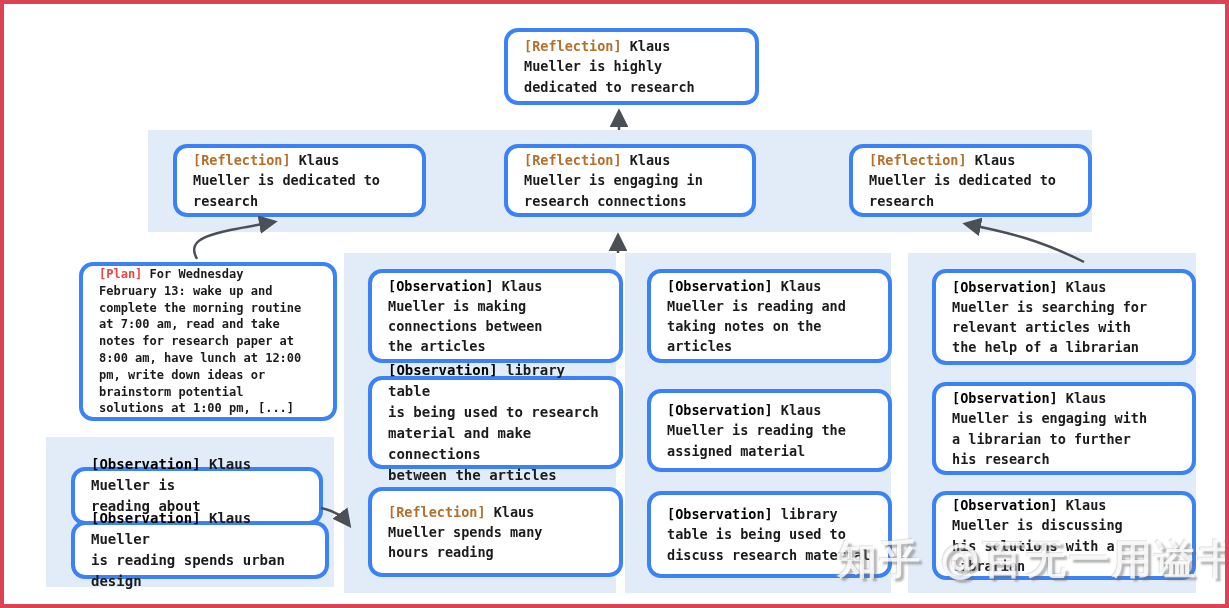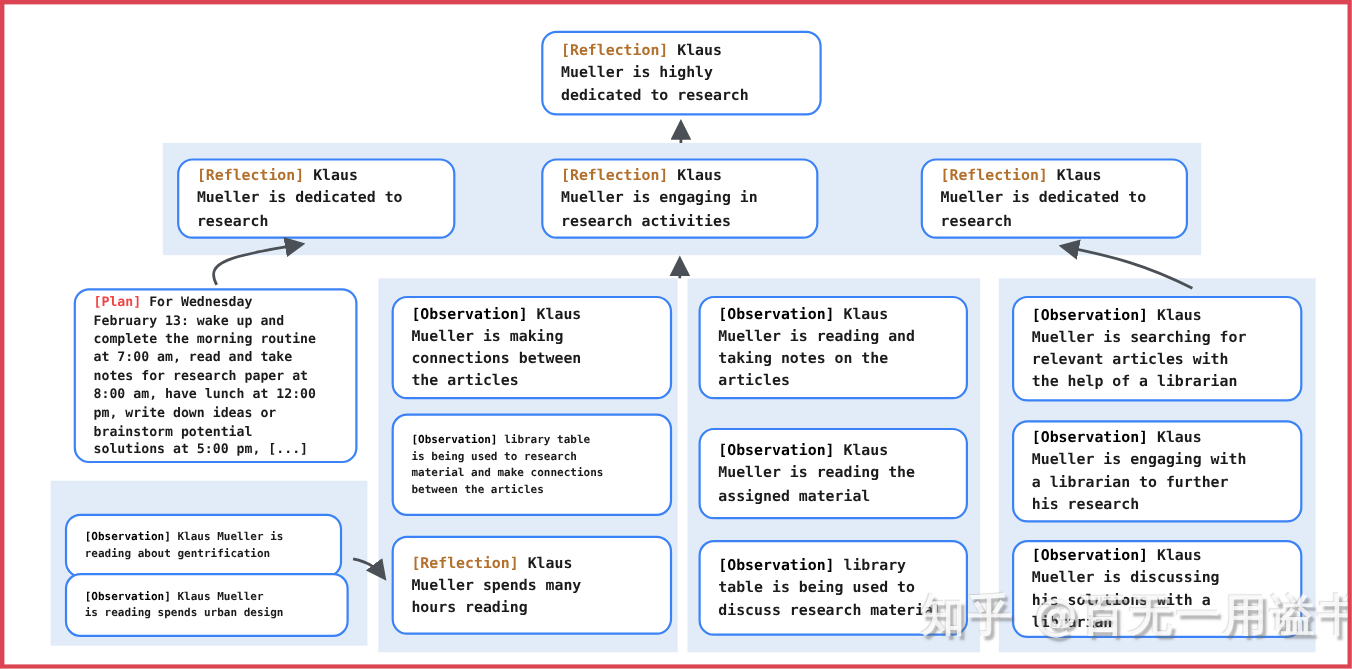--- a/index.html
+++ b/index.html
@@ -13,36 +13,37 @@
     overflow:hidden;
   }
   .band{
     position:absolute;
     background:#e2ecf9;
     z-index:1;
   }
   .node{
     position:absolute;
     background:#ffffff;
-    border:2px solid #3b82f6;
+    border:4px solid #3b82f6;
     border-radius:14px;
     box-sizing:border-box;
     display:flex;
     align-items:center;
     z-index:3;
     padding:6px 16px;
+    margin-left:12px;
   }
   .node .txt{
     white-space:pre-wrap;
     font-weight:bold;
     color:#1b1b1b;
     font-size:13.5px;
     line-height:1.5;
   }
-  .node.small .txt{font-size:10px;line-height:1.5;}
+  .node.small .txt{font-size:14px;line-height:1.5;}
   .node.plan .txt{font-size:12px;line-height:1.4;}
   .tag{font-weight:bold;}
   .tag.reflection{color:#b3702c;}
   .tag.observation{color:#000000;}
   .tag.plan{color:#ef4444;}
   svg.arrows{
     position:absolute;left:0;top:0;width:1229px;height:608px;
     z-index:5;pointer-events:none;
   }
   .watermark{
@@ -91,39 +92,39 @@
 
   <div class="node" style="left:157px;top:140px;width:253px;height:73px;">
     <div class="txt"><span class="tag reflection">[Reflection]</span><span> Klaus
 Mueller is dedicated to
 research</span></div>
   </div>
 
   <div class="node" style="left:488px;top:140px;width:252px;height:73px;">
     <div class="txt"><span class="tag reflection">[Reflection]</span><span> Klaus
 Mueller is engaging in
-research activities</span></div>
+research connections</span></div>
   </div>
 
   <div class="node" style="left:833px;top:140px;width:243px;height:73px;">
     <div class="txt"><span class="tag reflection">[Reflection]</span><span> Klaus
 Mueller is dedicated to
 research</span></div>
   </div>
 
   <div class="node plan" style="left:63px;top:258px;width:258px;height:159px;">
     <div class="txt"><span class="tag plan">[Plan]</span><span> For Wednesday
 February 13: wake up and
 complete the morning routine
 at 7:00 am, read and take
 notes for research paper at
 8:00 am, have lunch at 12:00
 pm, write down ideas or
 brainstorm potential
-solutions at 5:00 pm, [...]</span></div>
+solutions at 1:00 pm, [...]</span></div>
   </div>
 
   <div class="node small" style="left:55px;top:463px;width:252px;height:58px;">
     <div class="txt"><span class="tag observation">[Observation]</span><span> Klaus Mueller is
 reading about gentrification</span></div>
   </div>
 
   <div class="node small" style="left:55px;top:517px;width:258px;height:58px;">
     <div class="txt"><span class="tag observation">[Observation]</span><span> Klaus Mueller
 is reading spends urban design</span></div>

